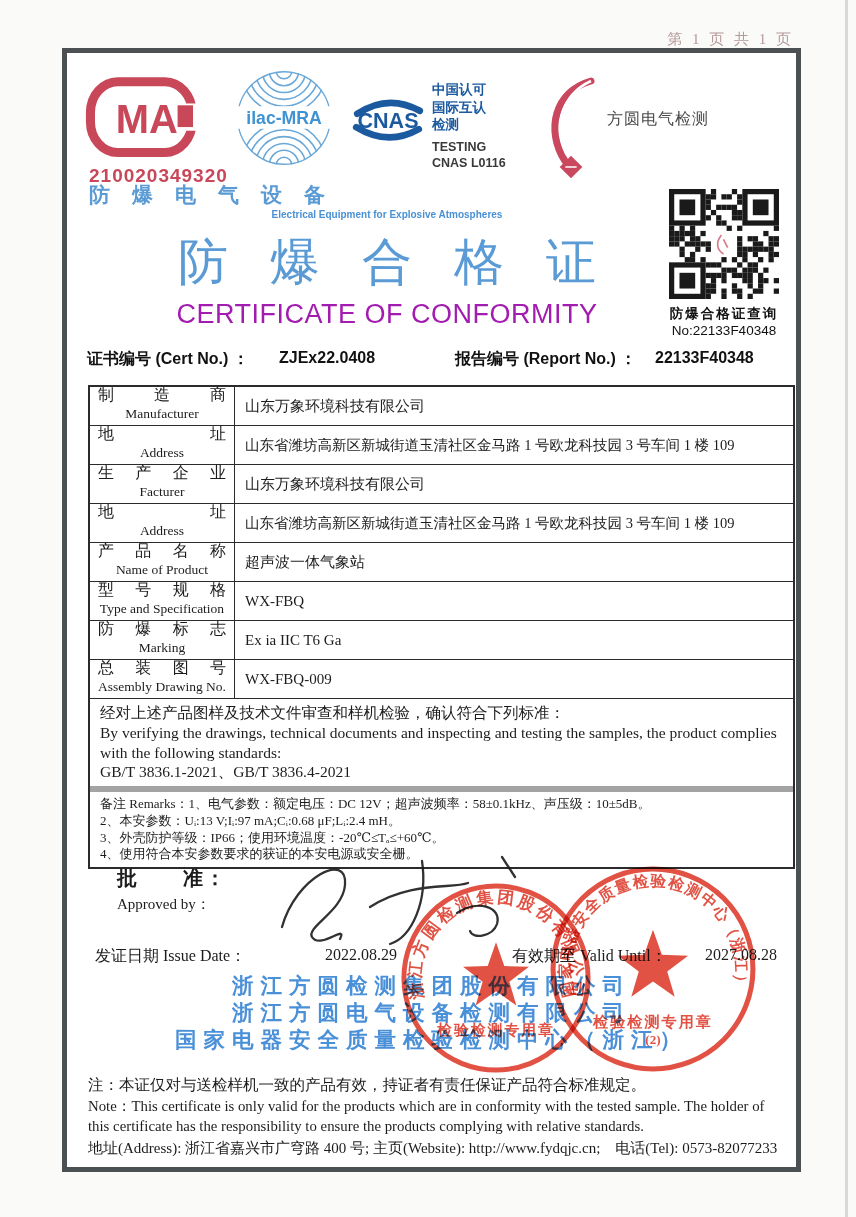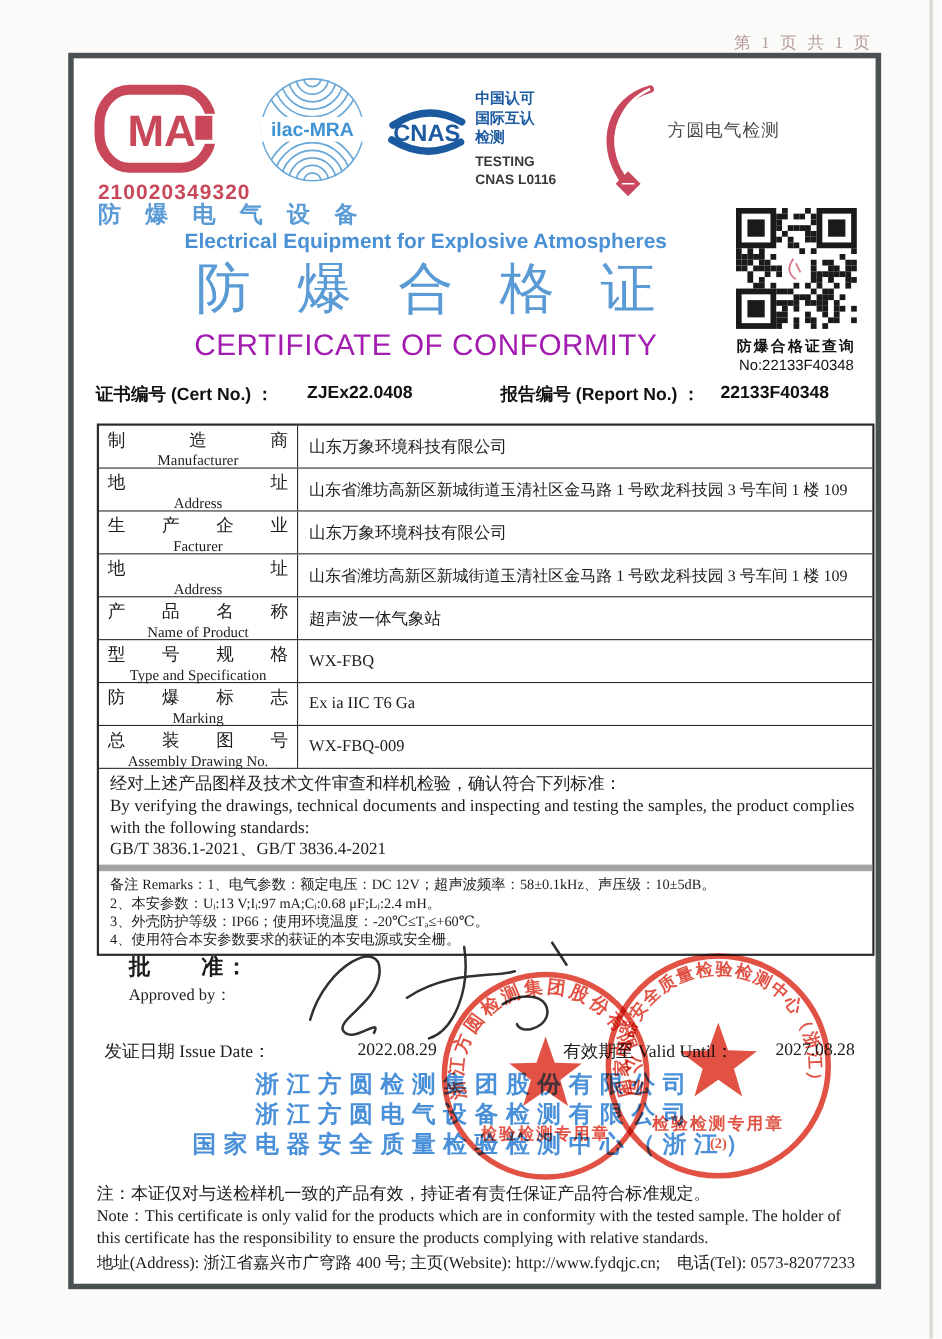--- a/index.html
+++ b/index.html
@@ -25,38 +25,38 @@
   .abs { position:absolute; }
 
   
   .cma-num { position:absolute; left:22px; top:112px; color:#c8485a; font-family:"Liberation Sans",sans-serif; font-weight:bold; font-size:19px; letter-spacing:1px; }
   .cnas-side-cn { position:absolute; left:365px; top:28px; color:#1c5aa0; font-family:"Liberation Sans",sans-serif; font-weight:bold; font-size:13.5px; line-height:1.3; white-space:pre-line; }
   .cnas-side-en { position:absolute; left:365px; top:86px; color:#3a3a3a; font-family:"Liberation Sans",sans-serif; font-weight:bold; font-size:12.5px; line-height:1.3; white-space:pre-line; }
   .fy-label { position:absolute; left:540px; top:56px; color:#4a4a4a; font-size:16px; letter-spacing:1px; }
 
   
   .t-cn-small { position:absolute; top:128px; left:0; width:640px; color:#5b9bd5; font-size:21px; font-weight:bold; letter-spacing:22px; text-indent:22px; }
-  .t-en-small { position:absolute; top:156px; left:0; width:640px; text-align:center; color:#4a90d4; font-family:"Liberation Sans",sans-serif; font-weight:bold; font-size:19px; }
+  .t-en-small { position:absolute; top:156px; left:0; width:640px; text-align:center; color:#4a90d4; font-family:"Liberation Sans",sans-serif; font-weight:bold; font-size:10px; }
   .t-cn-big   { position:absolute; top:176px; left:0; width:640px; text-align:center; color:#5b9bd5; font-size:50px; letter-spacing:42px; text-indent:42px; }
   .t-en-big   { position:absolute; top:246px; left:0; width:640px; text-align:center; color:#a21caf; font-family:"Liberation Sans",sans-serif; font-size:27px; letter-spacing:0.5px; }
 
   
   .qr-box { position:absolute; left:598px; top:136px; width:118px; text-align:center; }
   .qr-caption { font-size:13.5px; font-weight:bold; letter-spacing:2px; margin-top:2px; color:#111; }
   .qr-number  { font-size:13.5px; font-family:"Liberation Sans",sans-serif; color:#111; }
 
   
   .cert-line { position:absolute; top:296px; left:0; width:855px; height:22px; font-size:16px; color:#111; font-weight:bold; font-family:"Liberation Sans",sans-serif; }
   .cert-line span { position:absolute; white-space:nowrap; }
 
   
   .tbl { position:absolute; left:21px; top:332px; width:707px; border:2px solid #2b2b2b; }
   .trow { display:flex; border-bottom:1px solid #2b2b2b; }
   .trow:last-child { border-bottom:none; }
-  .tlabel { width:181px; border-right:1px solid #2b2b2b; padding:3px 8px; display:flex; flex-direction:column; justify-content:flex-start; }
+  .tlabel { width:145px; border-right:1px solid #2b2b2b; padding:3px 8px; display:flex; flex-direction:column; justify-content:flex-end; }
   .lbl-cn { font-size:16px; text-align:justify; text-align-last:justify; }
   .lbl-en { font-size:13.5px; text-align:center; margin-top:0px; }
   .tvalue { flex:1; display:flex; align-items:center; padding:2px 10px; font-size:15px; white-space:nowrap; }
   .trow-h { height:39px; }
   .tfull { padding:4px 10px; font-size:15.5px; line-height:1.28; border-bottom:6px solid #a3a3a3; }
   .tfull:last-child { border-bottom:none; }
   .std-en { font-size:15.5px; }
   .rem-line { font-size:13px; }
 
   

